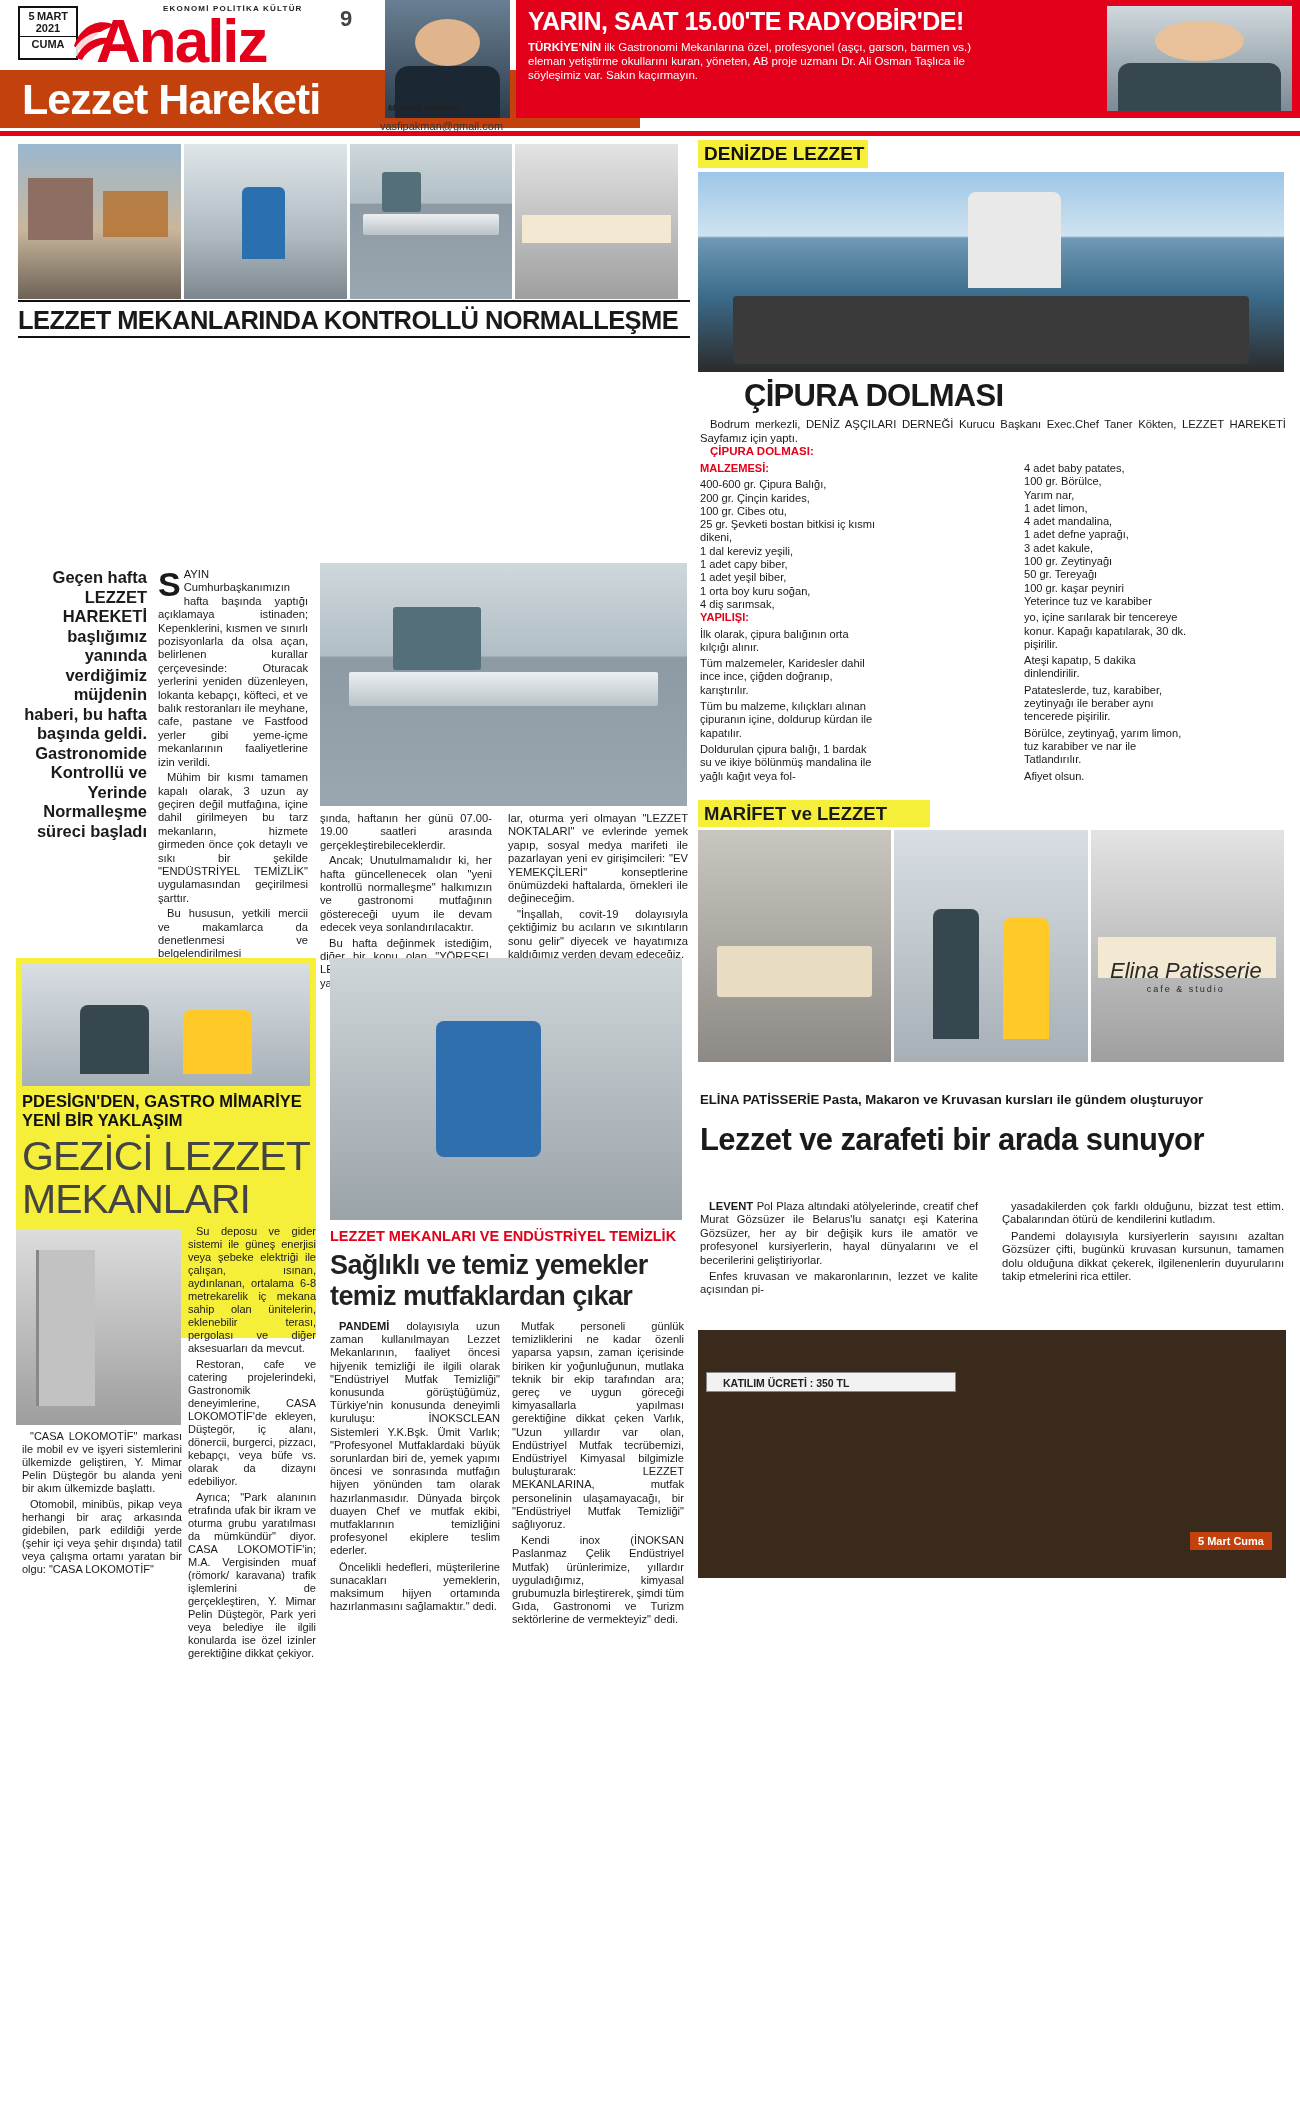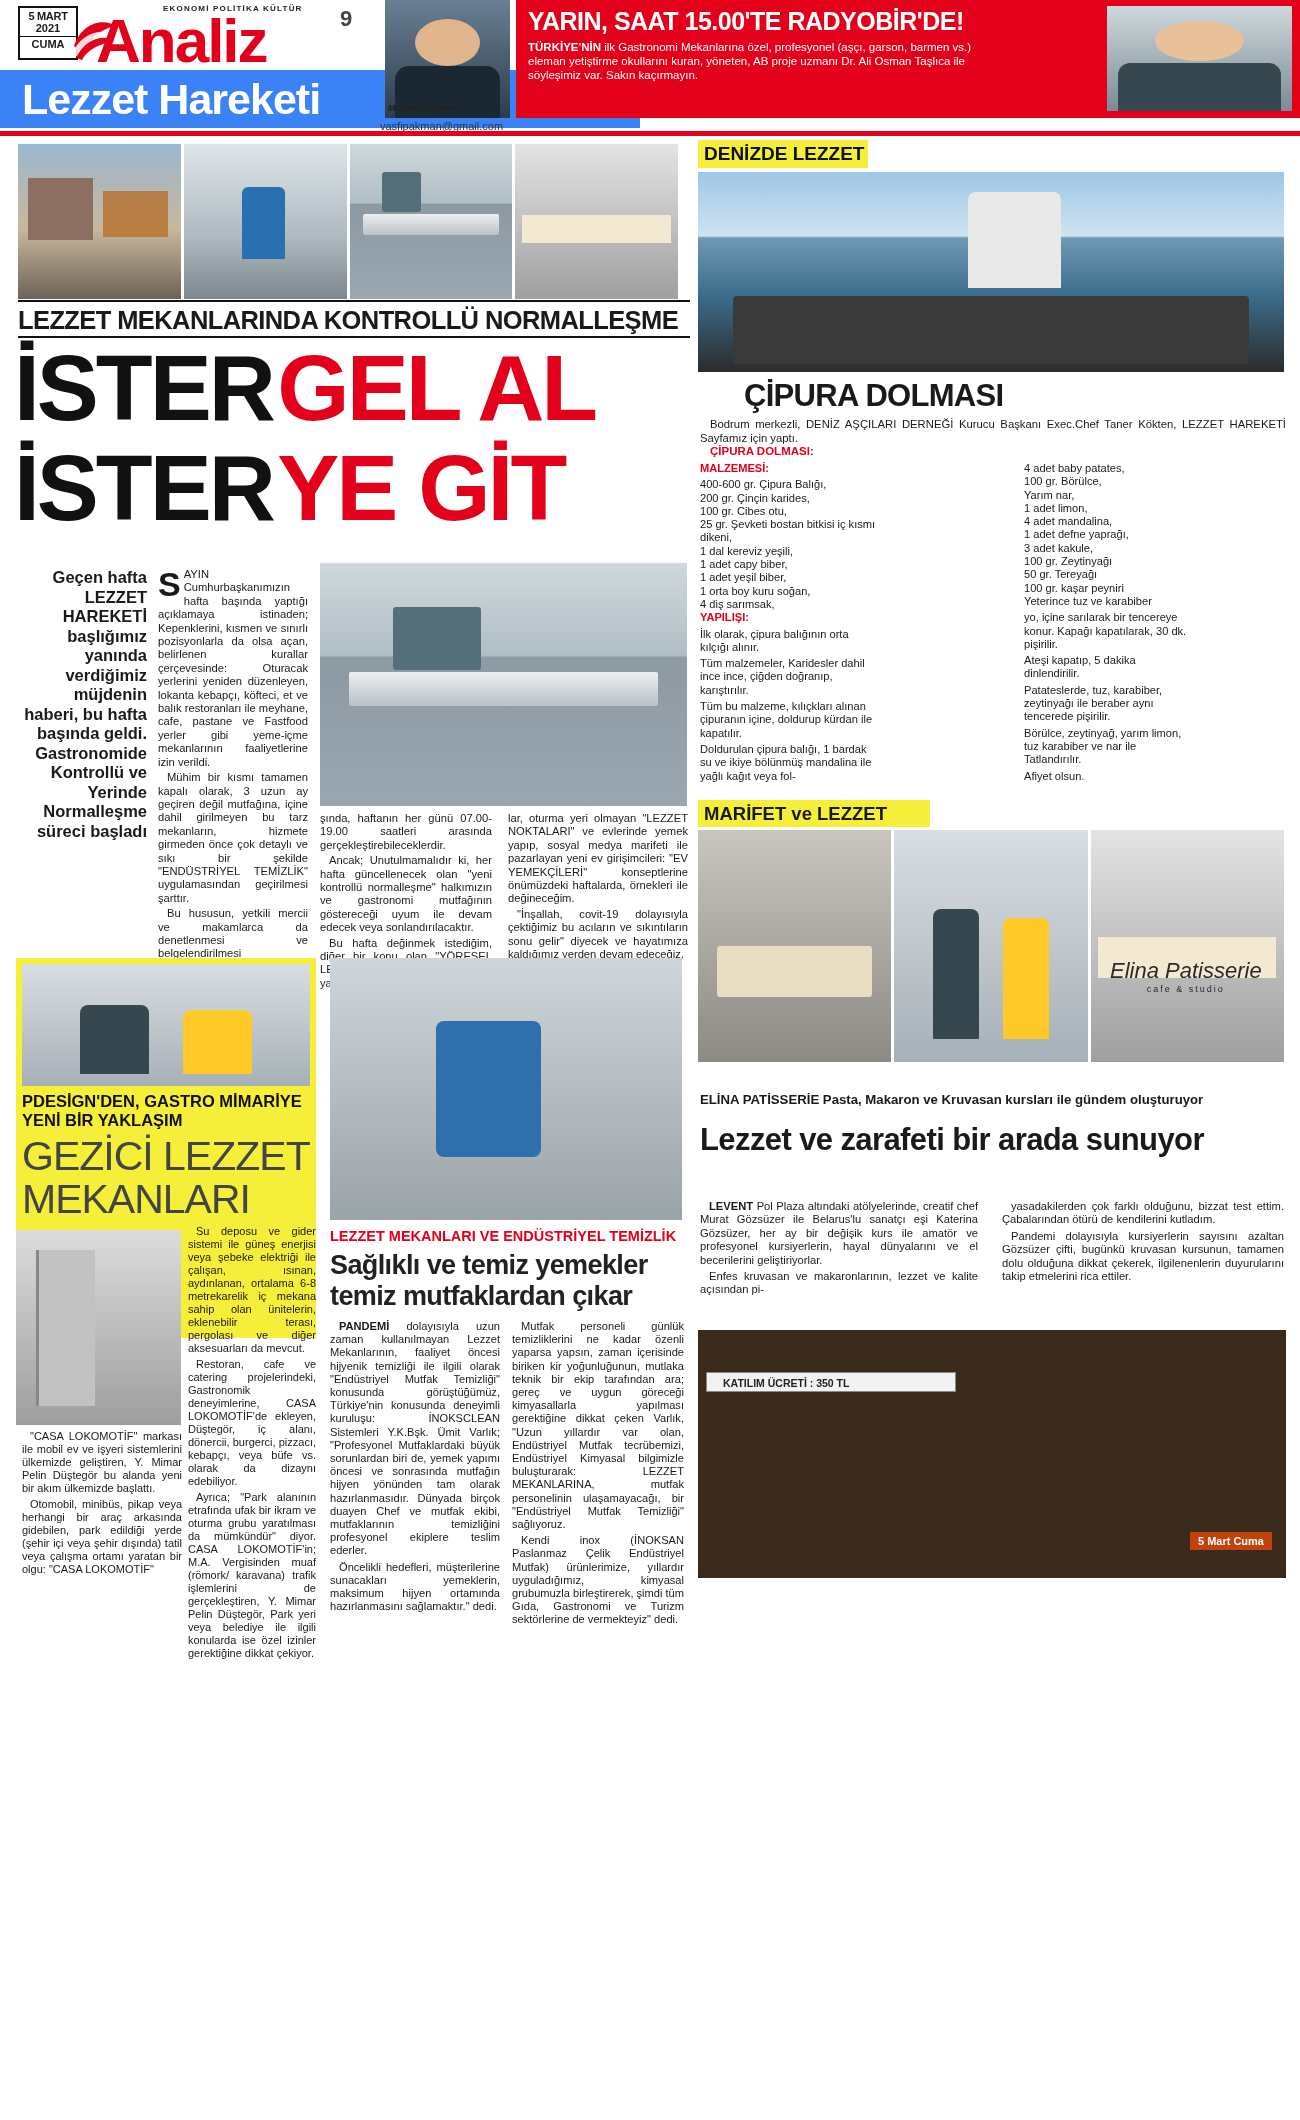--- a/index.html
+++ b/index.html
@@ -17,21 +17,21 @@
   .masthead { position:absolute; left:0; top:0; width:1300px; height:128px; background:#ffffff; }
   .date-box { position:absolute; left:18px; top:6px; width:60px; height:54px; border:2px solid #111; text-align:center; padding-top:2px; }
   .date-box .d1 { font-size:11px; font-weight:bold; letter-spacing:-0.3px;text-align:center; }
   .date-box .d2 { font-size:11px; font-weight:bold; }
   .date-box .d3 { font-size:11px; font-weight:bold; border-top:1px solid #111; margin-top:2px; padding-top:1px;}
   .kicker { position:absolute; left:163px; top:4px; font-size:8px; letter-spacing:1.2px; font-weight:bold; color:#222; }
   .analiz-wrap { position:absolute; left:96px; top:12px; }
   .analiz-logo { font-size:62px; line-height:58px; font-weight:bold; color:#e2001a; letter-spacing:-2px; font-family:"Liberation Sans", sans-serif; }
   .swoosh { position:absolute; left:70px; top:16px; width:48px; height:44px; }
   .pagenum { position:absolute; left:340px; top:6px; font-size:22px; font-weight:bold; color:#444; }
-  .lezzet-bar { position:absolute; left:0; top:70px; width:640px; height:58px; background:#3b82f6; }
+  .lezzet-bar { position:absolute; left:0; top:70px; width:640px; height:58px; background:#c2410c; }
   .lezzet-bar span { color:#fff; font-size:43px; font-weight:bold; line-height:58px; padding-left:22px; letter-spacing:-1px; }
   .chef-photo { position:absolute; left:385px; top:0; width:125px; height:118px; overflow:hidden; }
   .chef-caption { position:absolute; left:388px; top:103px; font-size:9px; font-style:italic; color:#222; font-weight:bold; }
   .promo { position:absolute; left:516px; top:0; width:784px; height:118px; background:#e2001a; }
   .promo h2 { color:#ffffff; font-size:25px; font-weight:bold; line-height:26px; padding:8px 0 0 12px; letter-spacing:-0.5px;}
   .promo p { color:#ffffff; font-size:11.5px; line-height:14px; padding:6px 12px 0 12px; width:505px; }
   .promo p b { font-weight:bold; }
   .promo-photo { position:absolute; right:8px; top:6px; width:185px; height:105px; overflow:hidden; }
   .mail { position:absolute; left:380px; top:120px; font-size:11px; color:#333; }
   .red-rule { position:absolute; left:0; top:131px; width:1300px; height:5px; background:#e2001a; }
@@ -199,30 +199,20 @@
       </div>
     <div>
         <div class="ph ph-display"></div>
       </div>
   </div>
 
   <div class="head1">LEZZET MEKANLARINDA KONTROLLÜ NORMALLEŞME</div>
   <div class="rule-thin" style="left:18px;top:300px;width:672px;height:2px;"></div>
   <div class="rule-thin" style="left:18px;top:336px;width:672px;height:2px;"></div>
 
-  <div class="bigtitle">
-    <div class="bt-row">
-      <span class="bt-black">İSTER</span>
-      <span class="bt-red">GEL AL</span>
-    </div>
-    <div class="bt-row">
-      <span class="bt-black">İSTER</span>
-      <span class="bt-red">YE GİT</span>
-    </div>
-  </div>
 
   <div class="lead">Geçen hafta LEZZET HAREKETİ başlığımız yanında verdiğimiz müjdenin haberi, bu hafta başında geldi. Gastronomide Kontrollü ve Yerinde Normalleşme süreci başladı</div>
   <div class="col-a">
       <p class="first"><span class="dropcap">S</span>AYIN Cumhurbaşkanımızın hafta başında yaptığı açıklamaya istinaden; Kepenklerini, kısmen ve sınırlı pozisyonlarla da olsa açan, belirlenen kurallar çerçevesinde: Oturacak yerlerini yeniden düzenleyen, lokanta kebapçı, köfteci, et ve balık restoranları ile meyhane, cafe, pastane ve Fastfood yerler gibi yeme-içme mekanlarının faaliyetlerine izin verildi.</p>
       <p>Mühim bir kısmı tamamen kapalı olarak, 3 uzun ay geçiren değil mutfağına, içine dahil girilmeyen bu tarz mekanların, hizmete girmeden önce çok detaylı ve sıkı bir şekilde "ENDÜSTRİYEL TEMİZLİK" uygulamasından geçirilmesi şarttır.</p>
       <p>Bu hususun, yetkili mercii ve makamlarca da denetlenmesi ve belgelendirilmesi gerekmektedir. Ancak, bu şekilde yeniden hizmete girmesi mümkün olmalıdır.</p>
       <p>Konu, toplum sağlığı açısından çok önemlidir. Yukarıda belirttiğim gibi, restoran, lokanta, kafeterya, tatlıcı, pastane, kıraathane, çay bahçesi gibi yerler çok riskli (kırmızı) iller derecesinde (mavi-sarı-turuncu) illerde; Ülke genelinde faaliyetlerini %50 kapasite ve HES kodu uygulaması ile pazar günü dı-</p>
     </div>
   <div class="kitchen-photo">
     <div class="ph ph-kitchen"></div>

